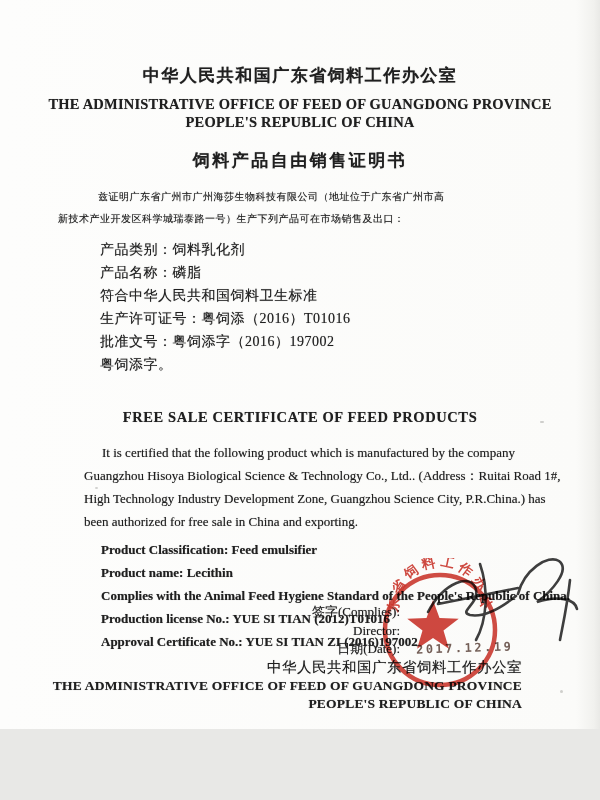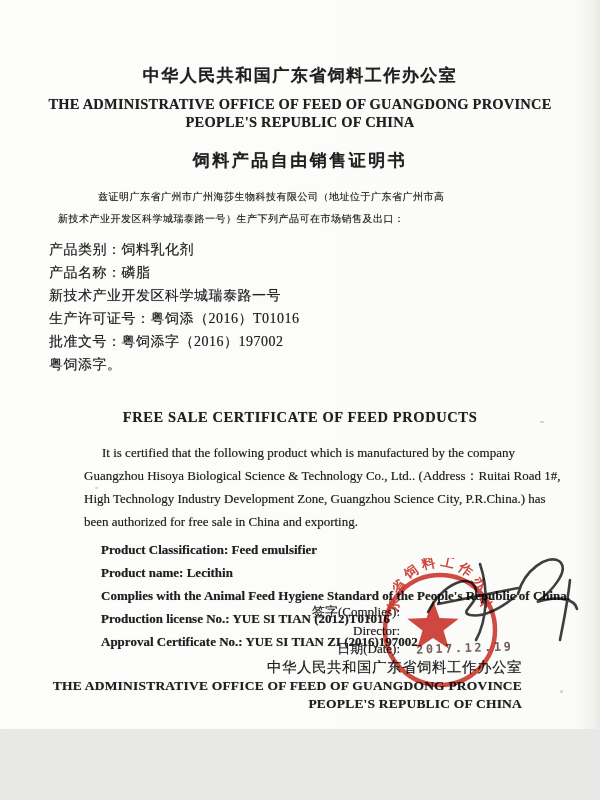--- a/index.html
+++ b/index.html
@@ -10,21 +10,21 @@
     font-family:"Liberation Serif","DejaVu Serif",serif;
     color:#1f1f1f;
   }
   .txt{ text-shadow:0 0 0.7px rgba(40,40,40,0.55); }
   .hdr-cn{ margin-top:64px; text-align:center; font-size:17px; font-weight:700; letter-spacing:1.5px; }
   .hdr-en{ margin-top:9px; text-align:center; font-size:14.5px; font-weight:700; line-height:17.5px; letter-spacing:0.2px; }
   .doc-title{ margin-top:18px; text-align:center; font-size:17px; font-weight:700; letter-spacing:2.5px; }
   .cn-par{ margin:14px 40px 8px 58px; font-size:10px; line-height:22px; letter-spacing:0.5px; }
   .cn-par .indent{ padding-left:40px; }
   .cn-par div{ white-space:nowrap; }
-  .cn-items{ margin:5px 40px 0 49px; font-size:14px; line-height:23px; letter-spacing:0.5px;font-family:Liberation Serif, serif; }
+  .cn-items{ margin:5px 40px 0 100px; font-size:14px; line-height:23px; letter-spacing:0.5px;font-family:Liberation Serif, serif; }
   .cn-items div{ white-space:nowrap; }
   .en-title{ margin-top:33px; text-align:center; font-size:14.5px; font-weight:700; letter-spacing:0.6px; }
   .en-par{ margin:15px 40px 0 84px; font-size:13px; line-height:23px; }
   .en-par .indent{ padding-left:18px; }
   .en-par div{ white-space:nowrap; }
   .en-items{ margin:5px 40px 0 101px; font-size:13px; line-height:23px;font-weight:bold; }
   .en-items div{ white-space:nowrap; }
   .sig-labels{
     position:absolute; top:603px; right:200px; text-align:right;
     font-size:13px; line-height:18.5px;
@@ -58,21 +58,21 @@
   <div class="doc-title txt">饲料产品自由销售证明书</div>
 
   <div class="cn-par txt">
     <div class="indent">兹证明广东省广州市广州海莎生物科技有限公司（地址位于广东省广州市高</div>
     <div>新技术产业开发区科学城瑞泰路一号）生产下列产品可在市场销售及出口：</div>
   </div>
 
   <div class="cn-items txt">
     <div>产品类别：饲料乳化剂</div>
     <div>产品名称：磷脂</div>
-    <div>新技术产业开发区科学城瑞泰路一号</div>
+    <div>符合中华人民共和国饲料卫生标准</div>
     <div>生产许可证号：粤饲添（2016）T01016</div>
     <div>批准文号：粤饲添字（2016）197002</div>
     <div>粤饲添字。</div>
   </div>
 
   <div class="en-title txt">FREE SALE CERTIFICATE OF FEED PRODUCTS</div>
 
   <div class="en-par txt">
     <div class="indent">It is certified that the following product which is manufactured by the company</div>
     <div>Guangzhou Hisoya Biological Science &amp; Technology Co., Ltd.. (Address：Ruitai Road 1#,</div>

